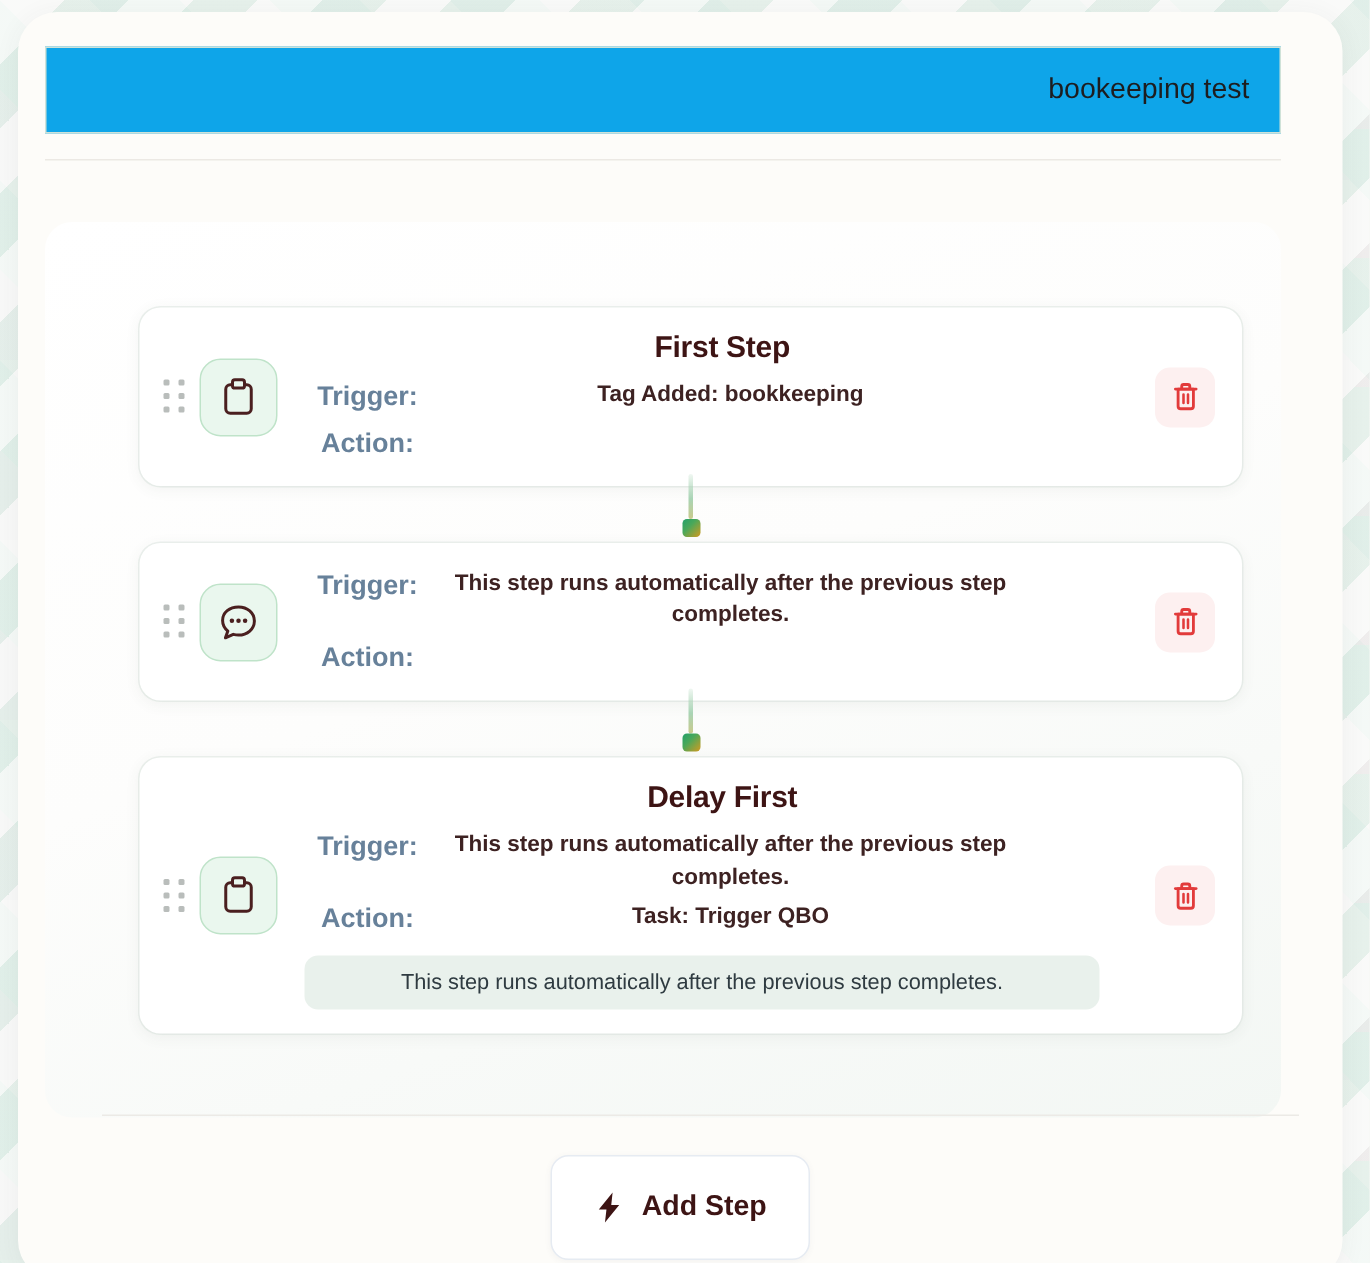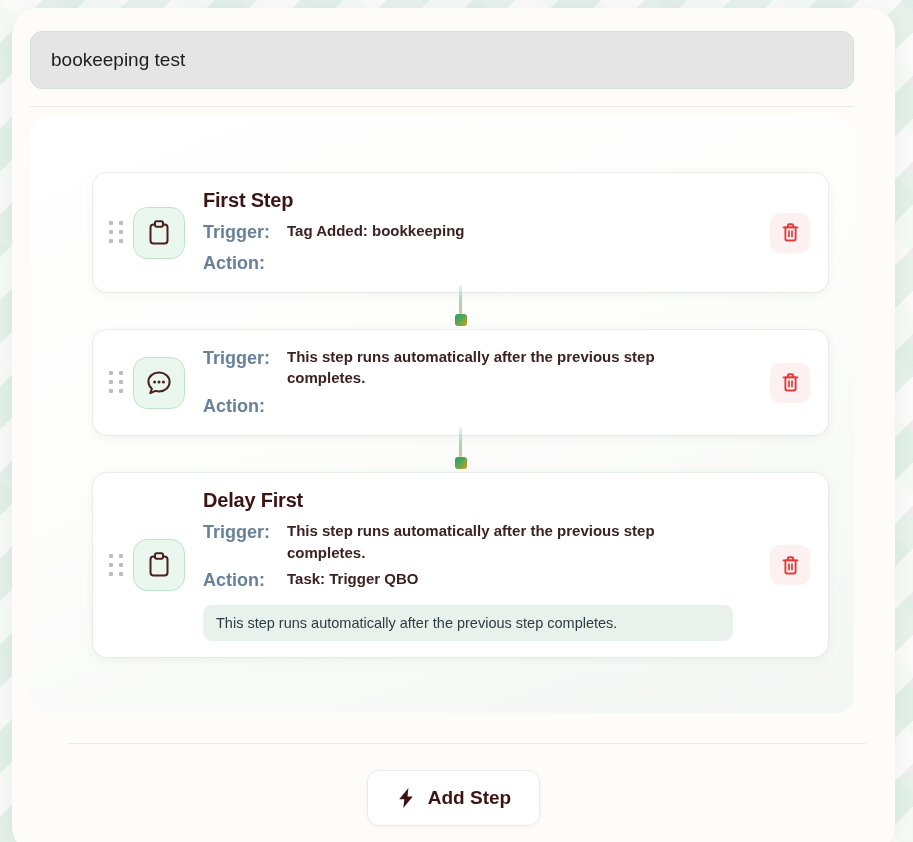--- a/index.html
+++ b/index.html
@@ -38,48 +38,50 @@
     position: absolute;
     left: 18px;
     top: 23px;
     width: 824px;
     height: 58px;
   }
   .title-field {
     width: 100%;
     height: 100%;
     border: 1px solid #cfe2d8;
-    border-radius: 12px;
-    background: #e5e5e5;
+    border-radius: 0;
+    background: #0ea5e9;
     font-family: "Liberation Sans", sans-serif;
     font-size: 19px;
     color: #1d1d1f;
     padding: 0 20px;
     outline: none;
+    text-align: right;
   }
   .title-field::placeholder { color: #b9bfbc; }
 
   .header-divider {
     position: absolute;
     left: 18px;
     top: 98px;
     width: 824px;
     height: 1px;
     background: #ece9e4;
   }
 
   
   .steps-panel {
     position: absolute;
     left: 18px;
-    top: 108px;
+    top: 140px;
     width: 824px;
     height: 597px;
     border-radius: 18px;
     background: linear-gradient(160deg, #ffffff 0%, #fdfdfc 45%, #f3f7f4 100%);
+    text-align: center;
   }
 
   .steps-list {
     position: absolute;
     left: 63px;
     top: 57px;
     width: 735px;
   }
 
   
@@ -231,21 +233,21 @@
     left: 0;
     top: 762px;
     width: 883px;
     display: flex;
     justify-content: center;
   }
   .add-step-button {
     display: inline-flex;
     align-items: center;
     gap: 12px;
-    height: 56px;
+    height: 70px;
     padding: 0 28px;
     background: #ffffff;
     border: 1px solid #e6ebf2;
     border-radius: 12px;
     box-shadow: 0 1px 4px rgba(70,80,90,0.05);
     font-family: "Liberation Sans", sans-serif;
     font-size: 19px;
     font-weight: bold;
     color: #3d1414;
     cursor: pointer;

